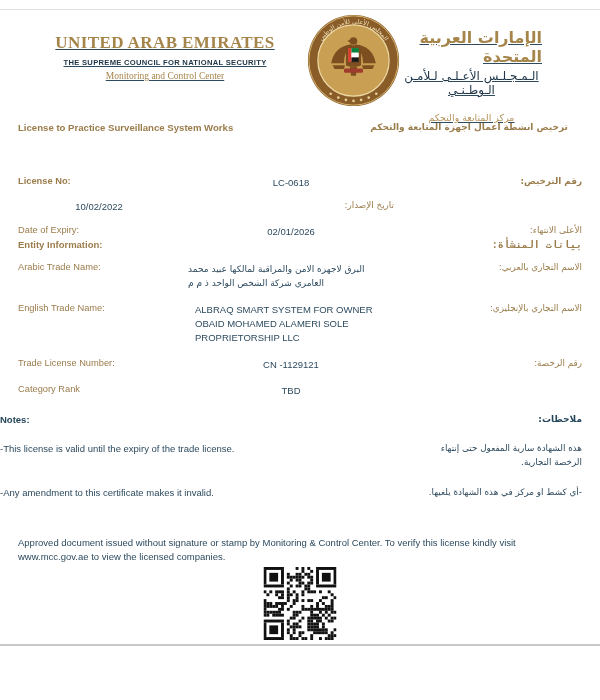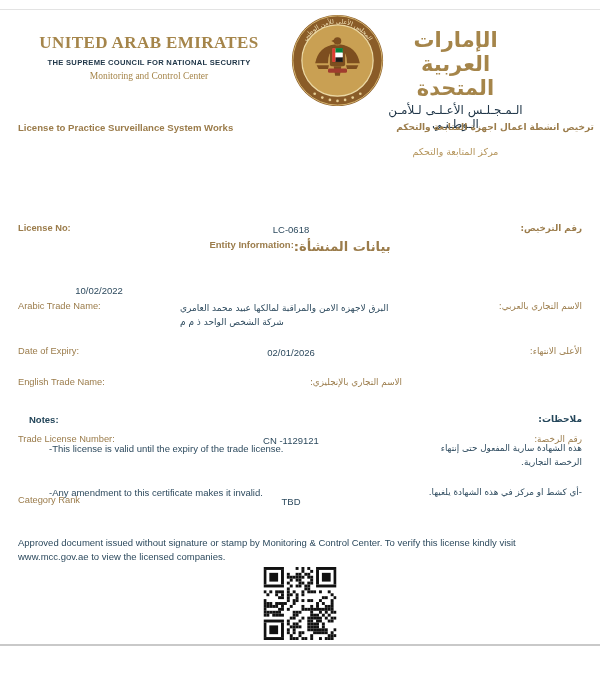--- a/index.html
+++ b/index.html
@@ -4,62 +4,62 @@
 <style>
   * { margin:0; padding:0; box-sizing:border-box; }
   html,body { width:600px; height:700px; background:#ffffff; }
   body { font-family:"Liberation Sans", sans-serif; color:#2d4a5e; position:relative; overflow:hidden; }
   .ar { font-family:"DejaVu Sans", sans-serif; direction:rtl; }
 
   .rule-top { position:absolute; top:9px; left:0; width:600px; border-top:1px solid #e3e3e3; }
   .rule-bottom { position:absolute; top:644px; left:0; width:600px; border-top:2px solid #c9c9c9; }
 
   
-  .header { position:absolute; top:13px; left:0; width:536px; display:flex; padding:0 10px 0 30px; }
+  .header { position:absolute; top:13px; left:16px; width:536px; display:flex; padding:0 10px 0 30px;text-decoration:underline; }
   .hdr-left { flex:0 0 238px; text-align:center; padding-top:20px; }
   .hdr-country-en { font-family:"Liberation Serif", serif; font-weight:bold; font-size:17px; color:#a5854a; letter-spacing:.4px; }
   .hdr-council-en { font-size:7.6px; font-weight:bold; color:#22384a; letter-spacing:.3px; margin-top:5px; }
   .hdr-center-en { font-family:"Liberation Serif", serif; font-size:9.5px; color:#a5854a; margin-top:4px; }
   .emblem-wrap { flex:0 0 95px; height:94px; margin-left:22px; }
   .hdr-right { flex:1; text-align:center; padding-top:15px; }
-  .hdr-country-ar { font-size:21px; color:#a5854a; font-weight:bold; letter-spacing:1px; }
+  .hdr-country-ar { font-size:16px; color:#a5854a; font-weight:bold; letter-spacing:1px;text-align:right; }
   .hdr-council-ar { font-size:12px; color:#22384a; margin-top:3px; }
   .hdr-center-ar { font-size:9.5px; color:#b5955c; margin-top:15px; letter-spacing:1px; }
 
   
-  .title-row { position:absolute; top:122px; left:18px; right:6px; display:flex; justify-content:space-between; }
+  .title-row { position:absolute; top:122px; left:18px; right:32px; display:flex; justify-content:space-between; }
   .title-en { font-size:9.6px; font-weight:bold; color:#9b7c4b; max-width:280px; line-height:1.35; }
   .title-ar { font-size:9px; font-weight:bold; color:#9b7c4b; text-align:right; }
 
   
-  .grid { display:grid; grid-template-columns:162px 1fr 180px; column-gap:0;margin-top:47px; }
+  .grid { display:grid; grid-template-columns:162px 1fr 180px; column-gap:8px; }
   .lbl { font-size:9.3px; color:#9b7c4b; }
   .lbl.b { font-weight:bold; }
   .val { font-size:9.5px; color:#2d4a5e; text-align:center; line-height:1.5; }
   .val.left { text-align:left; padding-left:7px; }
   .val.arname { direction:rtl; text-align:left; font-family:"DejaVu Sans", sans-serif; font-size:9px; line-height:1.6; }
   .albl { font-size:8.8px; color:#9b7c4b; text-align:right; direction:rtl; }
   .albl.b { font-weight:bold; }
 
   .lic-rows { position:absolute; top:176px; left:18px; right:18px; }
   .lic-rows .grid { margin-bottom:10px; }
 
   .entity { position:absolute; top:239px; left:18px; right:18px; }
-  .entity-head { display:flex; justify-content:center; margin-bottom:22px; }
+  .entity-head { display:flex; justify-content:space-between; margin-bottom:11px; }
   .sec-h-en { font-size:9.5px; font-weight:bold; color:#9b7c4b; }
-  .sec-h-ar { font-size:13px; font-weight:bold; color:#9b7c4b; direction:rtl; }
+  .sec-h-ar { font-size:10px; font-weight:bold; color:#9b7c4b; direction:rtl;font-family:Liberation Mono, monospace; }
   .entity .grid { margin-bottom:12px; }
 
   
-  .notes { position:absolute; top:414px; left:29px; right:18px; }
+  .notes { position:absolute; top:414px; left:0; right:18px; }
   .notes-head { display:flex; justify-content:space-between; margin-bottom:17px; }
   .note-h-en { font-size:9.5px; font-weight:bold; color:#24465a; }
   .note-h-ar { font-size:9px; font-weight:bold; color:#24465a; direction:rtl; }
   .note-row { display:flex; justify-content:space-between; margin-bottom:17px; }
-  .note-en { font-size:9.5px; color:#2d4a5e; max-width:255px; line-height:1.45;margin-left:20px; }
+  .note-en { font-size:9.5px; color:#2d4a5e; max-width:255px; line-height:1.45; }
   .note-ar { font-size:8.8px; color:#2d4a5e; direction:rtl; text-align:right; max-width:170px; line-height:1.55; font-family:"DejaVu Sans", sans-serif; }
 
   
   .disclaimer { position:absolute; top:536px; left:18px; max-width:545px; font-size:9.5px; color:#2d4a5e; line-height:1.5; }
   .qr { position:absolute; top:567px; left:50%; transform:translateX(-50%); width:73px; height:73px; }
 </style>
 </head>
 <body>
 
 <div class="rule-top"></div>
@@ -123,20 +123,21 @@
 </div>
 
 <div class="lic-rows">
   <div class="grid">
     <div class="lbl b">License No:</div>
     <div class="val">LC-0618</div>
     <div class="albl b ar">رقم الترخيص:</div>
   </div>
   <div class="grid">
     <div class="val">10/02/2022</div>
+    <div class="albl ar">تاريخ الإصدار:</div>
   </div>
   <div class="grid">
     <div class="lbl">Date of Expiry:</div>
     <div class="val">02/01/2026</div>
     <div class="albl ar">الأعلى الانتهاء:</div>
   </div>
 </div>
 
 <div class="entity">
   <div class="entity-head">
@@ -145,20 +146,21 @@
   </div>
 
   <div class="grid">
     <div class="lbl">Arabic Trade Name:</div>
     <div class="val arname">البرق لاجهزه الامن والمراقبة لمالكها عبيد محمد العامري شركة الشخص الواحد ذ م م</div>
     <div class="albl ar">الاسم التجاري بالعربي:</div>
   </div>
 
   <div class="grid">
     <div class="lbl">English Trade Name:</div>
+    <div class="val left" style="max-width:215px;">ALBRAQ SMART SYSTEM FOR OWNER OBAID MOHAMED ALAMERI SOLE PROPRIETORSHIP LLC</div>
     <div class="albl ar">الاسم التجاري بالإنجليزي:</div>
   </div>
 
   <div class="grid">
     <div class="lbl">Trade License Number:</div>
     <div class="val">CN -1129121</div>
     <div class="albl ar">رقم الرخصة:</div>
   </div>
 
   <div class="grid">

